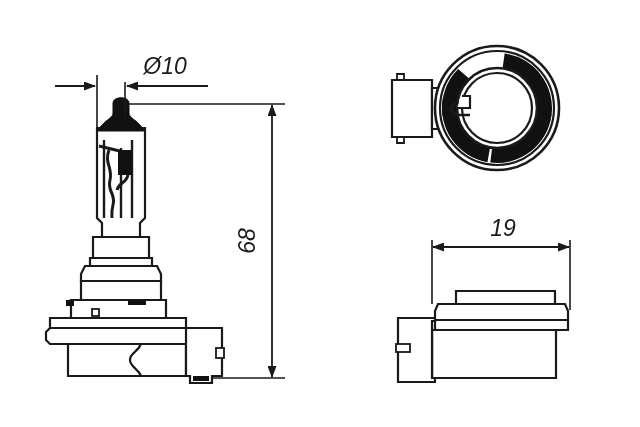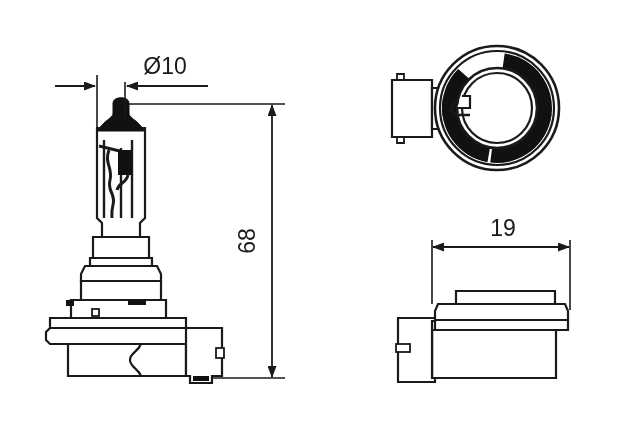--- a/index.html
+++ b/index.html
@@ -2,21 +2,21 @@
 <html><head>
 <meta charset="utf-8">
 <style>
   * { margin:0; padding:0; box-sizing:border-box; }
   html,body { width:640px; height:427px; background:#ffffff; }
   body {
     font-family:"Liberation Sans", sans-serif;
     position:relative;
     overflow:hidden;
   }
-  #drawing-root { position:absolute; inset:0; }
+  #drawing-root { position:absolute; inset:0;font-style:italic; }
   svg.dwg { display:block; width:640px; height:427px; }
   .dim-text {
     font-family:"Liberation Sans", sans-serif;
     font-size:23px;
     fill:#1a1a1a;
   }
 </style>
 </head>
 <body>
 

